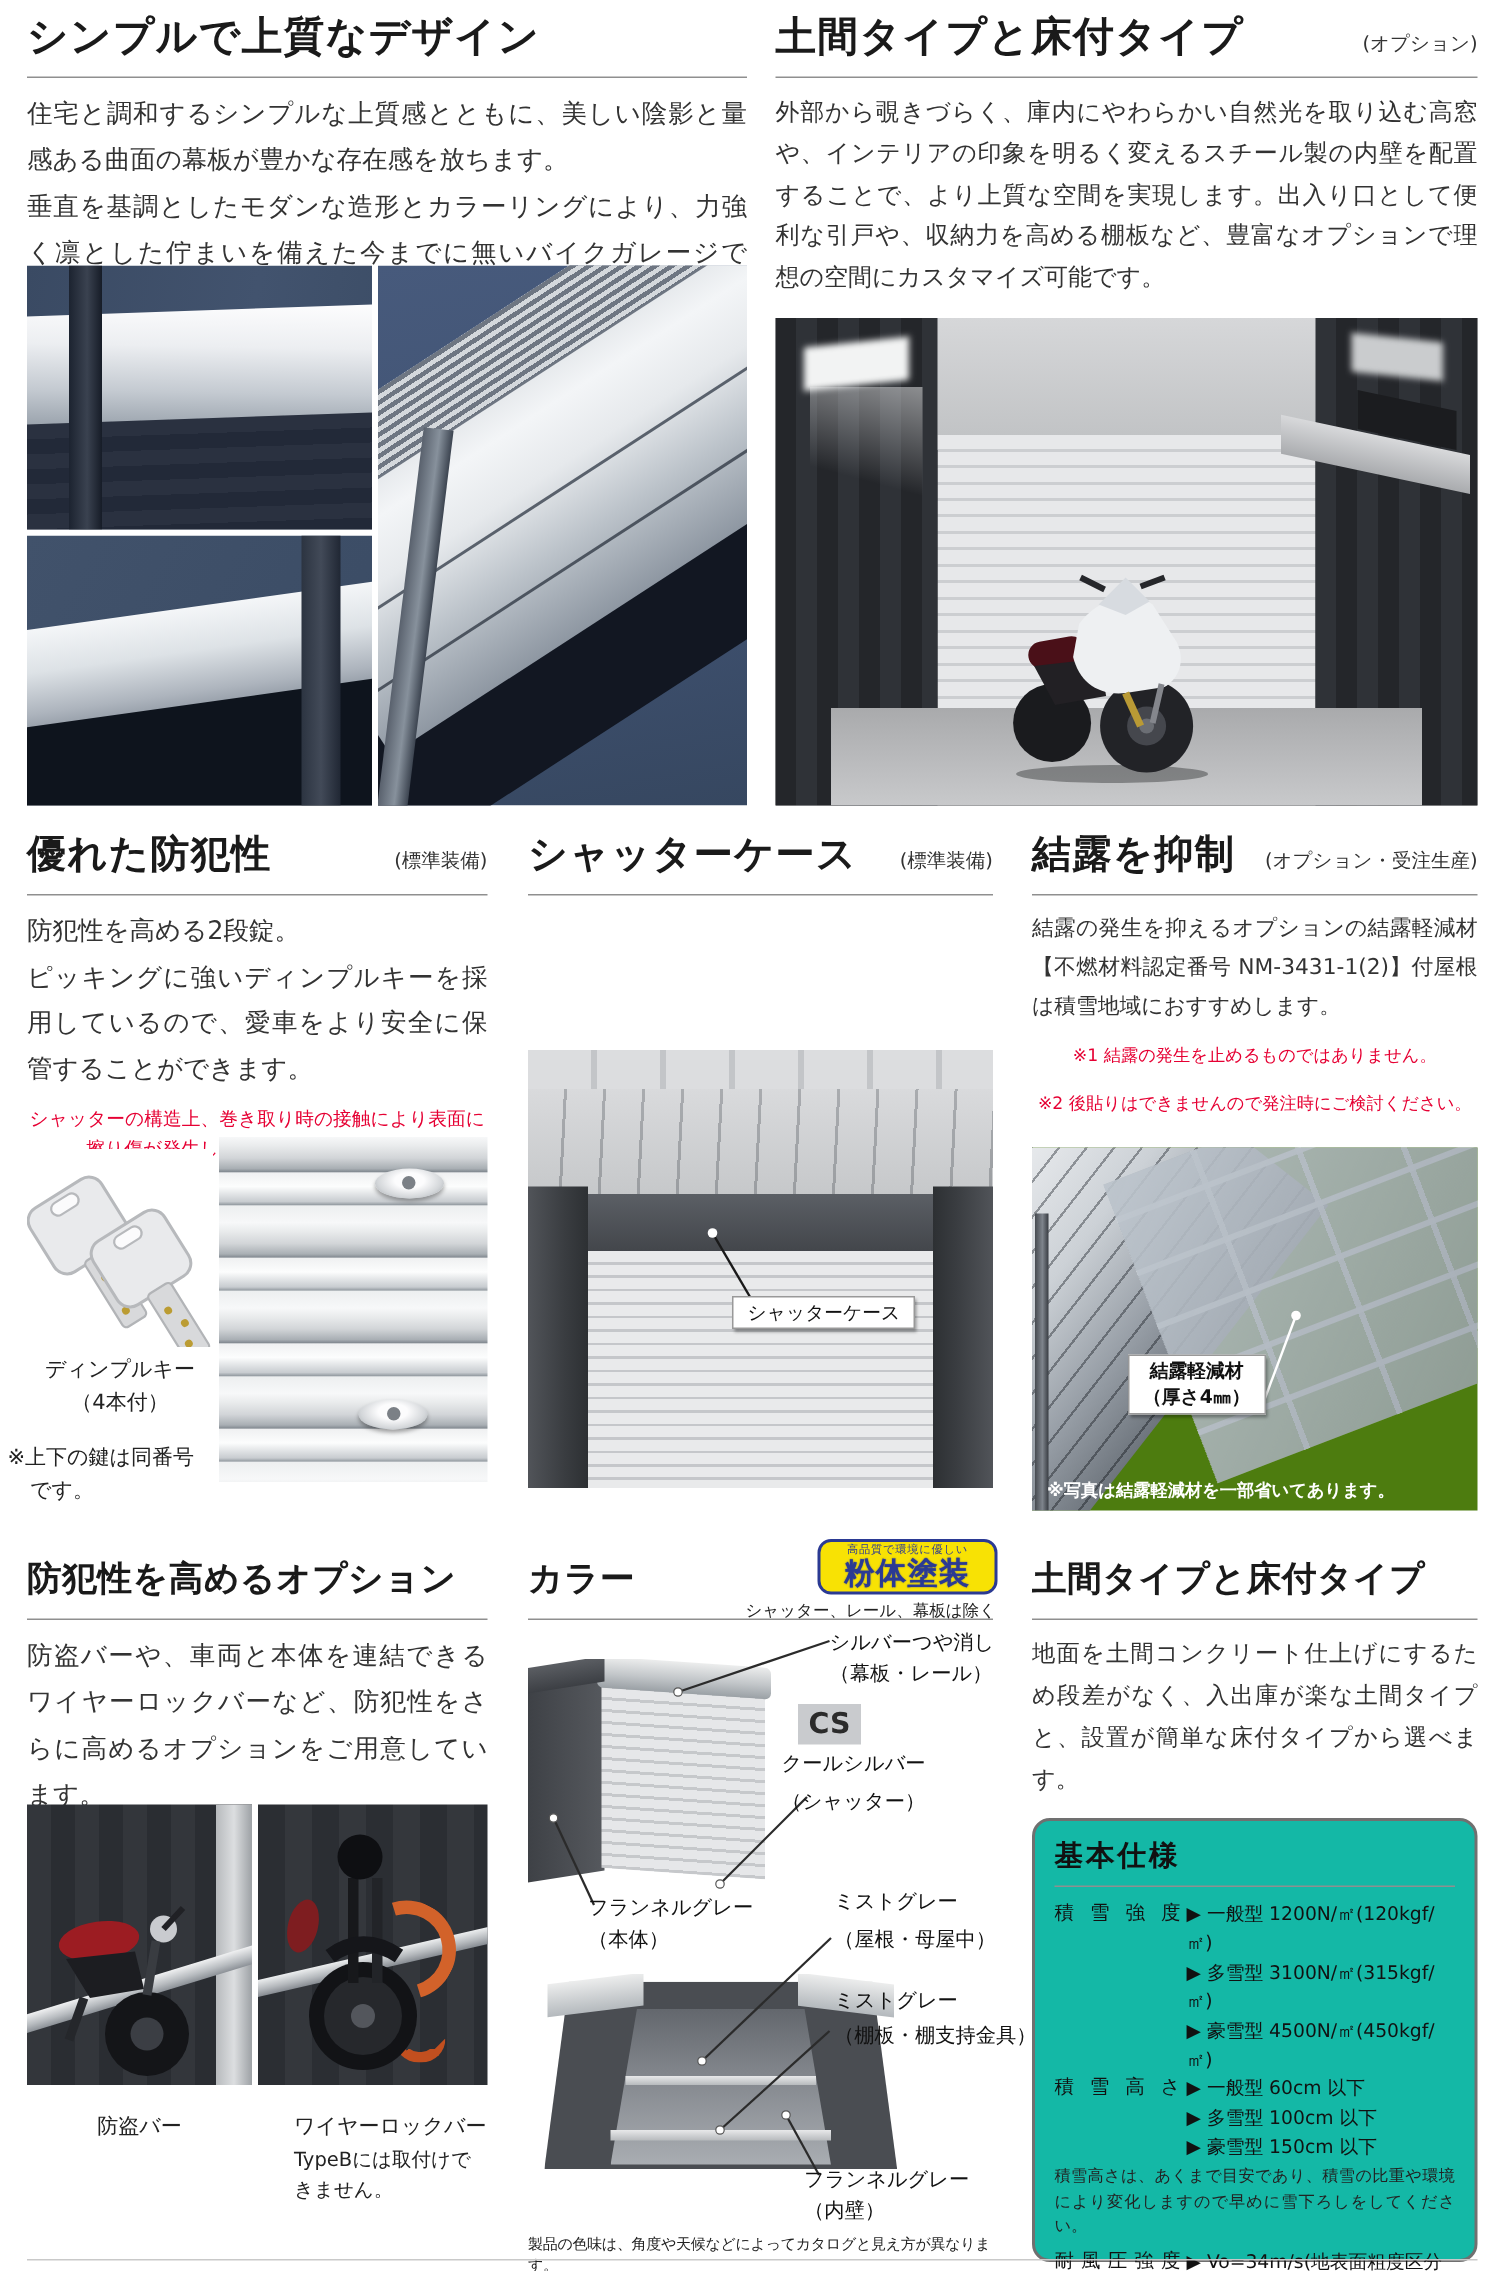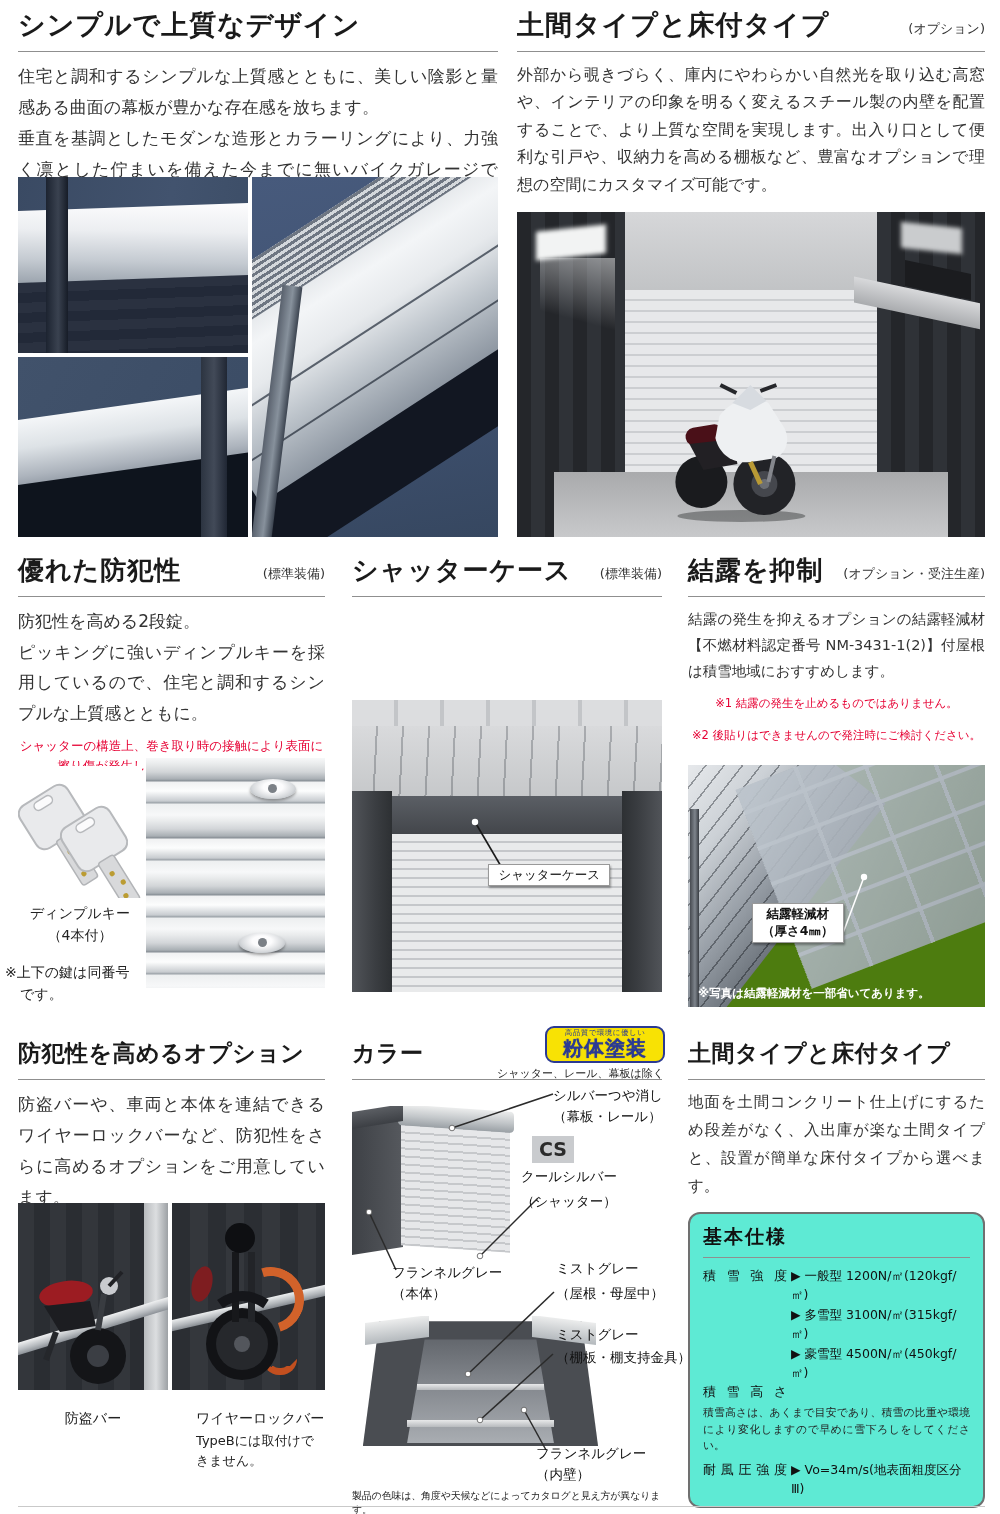--- a/index.html
+++ b/index.html
@@ -18,21 +18,21 @@
 .b145{font-size:14.5px;line-height:1.8}
 .red{color:#e60033}
 .note-red{font-size:12.5px;line-height:1.6;margin-top:7px;text-align:center}
 .photo{position:absolute;overflow:hidden}
 .abs{position:absolute}
 .chip{position:absolute;background:#fff;border:1px solid #999;box-shadow:1px 2px 2px rgba(0,0,0,.35);font-size:12.5px;color:#111;padding:2px 9px;white-space:nowrap;line-height:1.35}
 .clabel{position:absolute;font-size:13.5px;line-height:1.55;color:#111;white-space:nowrap}
 .cap{position:absolute;font-size:14px;color:#222;line-height:1.55}
 .lock{position:absolute;width:46px;height:20px;border-radius:50%;background:radial-gradient(ellipse at 50% 40%,#fcfcfd 30%,#d4d7da 65%,#969ca2 100%);box-shadow:0 2px 3px rgba(0,0,0,.35)}
 .lock i{position:absolute;left:50%;top:50%;width:9px;height:9px;margin:-4.5px 0 0 -4.5px;border-radius:50%;background:#7b8086;display:block}
-.specs{position:absolute;border:2px solid #707070;border-radius:12px;background:#5eead4;padding:10px 13px 8px 13px}
+.specs{position:absolute;border:2px solid #707070;border-radius:12px;background:#14b8a6;padding:10px 13px 8px 13px}
 .specs .stitle{font-size:19px;font-weight:bold;color:#111;border-bottom:1px solid #8f8f8f;padding-bottom:7px;margin-bottom:8px;letter-spacing:2px}
 .spec-row{display:flex;font-size:12.5px;line-height:1.55;color:#111}
 .spec-label{width:84px;flex:none;text-align:justify;text-align-last:justify;font-size:13px;color:#111}
 .spec-items{flex:1;padding-left:4px}
 .spec-note{font-size:10.8px;line-height:1.5;color:#222;margin:3px 0 6px 0;text-align:justify}
 .funtai{position:absolute;left:545px;top:1026px;width:120px;height:37px;background:#f8e204;border:2.5px solid #2b3a93;border-radius:9px;text-align:center}
 .funtai .arc{font-size:7.5px;color:#2b3a93;font-weight:normal;line-height:1;margin-top:1px;letter-spacing:.5px}
 .funtai .fmain{font-size:20px;color:#2b3a93;font-weight:bold;line-height:1.1;letter-spacing:1px;text-shadow:0 0 1px #2b3a93}
 .cs-badge{position:absolute;left:532px;top:1136px;width:42px;height:27px;background:#c9cbce;color:#2b2b2b;font-size:19px;font-weight:bold;text-align:center;line-height:27px}
 svg.lines{position:absolute;pointer-events:none}
@@ -110,21 +110,21 @@
       <path d="M113,114 L107,140" stroke="#85878d" stroke-width="4"></path>
     </svg>
   </div>
 
   <section class="sec" style="left:18px;top:556px;width:307px">
     <div class="sec-head">
       <div class="h2">優れた防犯性</div>
       <div class="tag">(標準装備)</div>
     </div>
     <div class="body b17">防犯性を高める2段錠。</div>
-    <div class="body b17" style="margin-top:0">ピッキングに強いディンプルキーを採用しているので、住宅と調和するシンプルな上質感とともに。</div>
+    <div class="body b17" style="margin-top:0">ピッキングに強いディンプルキーを採用しているので、愛車をより安全に保管することができます。</div>
     <div class="note-red red">シャッターの構造上、巻き取り時の接触により表面に擦り傷が発生します。ご了承ください。</div>
   </section>
 
   <div class="photo" style="left:18px;top:766px;width:124px;height:132px;background:#fff">
     <svg width="124" height="132" viewBox="0 0 124 132">
       <defs>
         <g id="kkey">
           <rect x="0" y="0" width="56" height="50" rx="10" fill="#e9eaec" stroke="#b7b9bc" stroke-width="2"></rect>
           <rect x="18" y="4" width="20" height="9" rx="4.5" fill="#fbfbfc" stroke="#b7b9bc" stroke-width="1.5"></rect>
           <rect x="18" y="48" width="18" height="52" rx="3" fill="#d8d9db" stroke="#b2b4b7" stroke-width="1.5"></rect>
@@ -323,20 +323,25 @@
     <div class="spec-row">
       <div class="spec-label">積 雪 強 度</div>
       <div class="spec-items">
         <div>▶ 一般型 1200N/㎡(120kgf/㎡)</div>
         <div>▶ 多雪型 3100N/㎡(315kgf/㎡)</div>
         <div>▶ 豪雪型 4500N/㎡(450kgf/㎡)</div>
       </div>
     </div>
     <div class="spec-row">
       <div class="spec-label">積 雪 高 さ</div>
+      <div class="spec-items">
+        <div>▶ 一般型  60cm 以下</div>
+        <div>▶ 多雪型 100cm 以下</div>
+        <div>▶ 豪雪型 150cm 以下</div>
+      </div>
     </div>
     <div class="spec-note">積雪高さは、あくまで目安であり、積雪の比重や環境により変化しますので早めに雪下ろしをしてください。</div>
     <div class="spec-row">
       <div class="spec-label">耐 風 圧 強 度</div>
       <div class="spec-items">▶ Vo=34m/s(地表面粗度区分Ⅲ)</div>
     </div>
 
   </div>
 
   <div class="abs" style="left:18px;top:1506px;width:967px;height:1px;background:#c9c9c9"></div>

